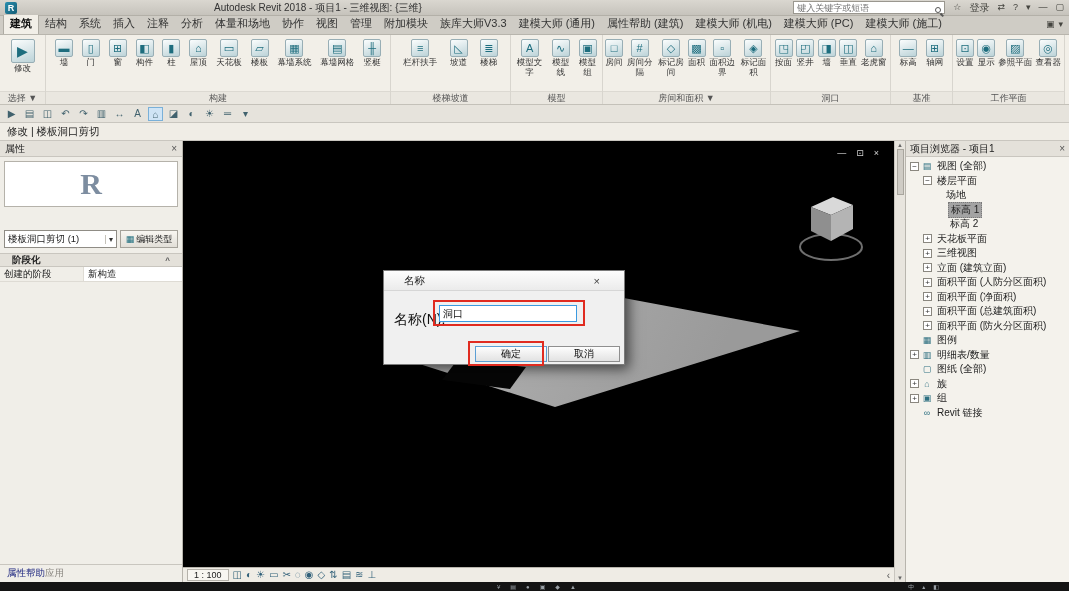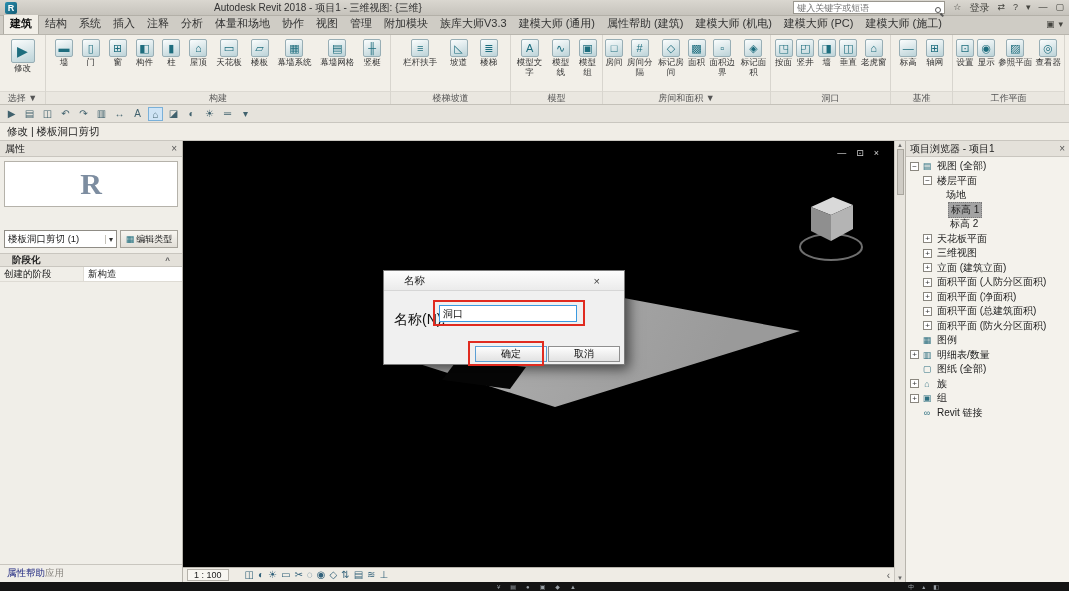--- a/index.html
+++ b/index.html
@@ -84,21 +84,21 @@
 .dlg-x{margin-left:auto;font-size:11px;color:#444;padding:0 4px}
 .dlg-body{position:relative;height:73px}
 .dlg-label{position:absolute;left:10px;top:20px;font-size:14px;color:#111}
 .dlg-input{position:absolute;left:55px;top:14px;width:138px;height:17px;border:1px solid #3b9ae0;font-size:10px;padding:0 3px;font-family:inherit;color:#111;background:#fff;outline:none}
 .dlg-btn{position:absolute;width:72px;height:16px;border:1px solid #8f8f8f;background:linear-gradient(#fdfdfd,#e2e2e2);font-size:10px;font-family:inherit;color:#111}
 .btn-ok{left:91px;top:55px;border-color:#5c9fd4}
 .btn-cancel{left:164px;top:55px}
 .anno{position:absolute;border:2px solid #e02b20;pointer-events:none;z-index:7}
 .anno-input{left:49px;top:9px;width:152px;height:26px}
 .anno-ok{left:84px;top:50px;width:76px;height:25px}
-.viewbar{height:15px;background:#efece5;border-top:1px solid #b8b5ad;display:flex;align-items:center;font-size:9px;gap:16px;padding:0 4px}
+.viewbar{height:15px;background:#efece5;border-top:1px solid #b8b5ad;display:flex;align-items:center;font-size:9px;gap:4px;padding:0 4px}
 .scale{border:1px solid #b5b2aa;background:#f8f6f1;padding:0 6px;height:12px;line-height:10px;font-size:9px}
 .vb-ic{color:#32617a;font-size:10px;line-height:12px}
 .vb-end{margin-left:auto;color:#555;font-size:10px}
 
 
 .vscroll{width:11px;background:#e8e5de;border-left:1px solid #c9c6bf;display:flex;flex-direction:column;align-items:center;font-size:6px;color:#666;padding:1px 0}
 .vthumb{width:7px;height:46px;background:#cfccc5;border:1px solid #a8a59d;margin-top:1px}
 .vdown{margin-top:auto}
 
 

